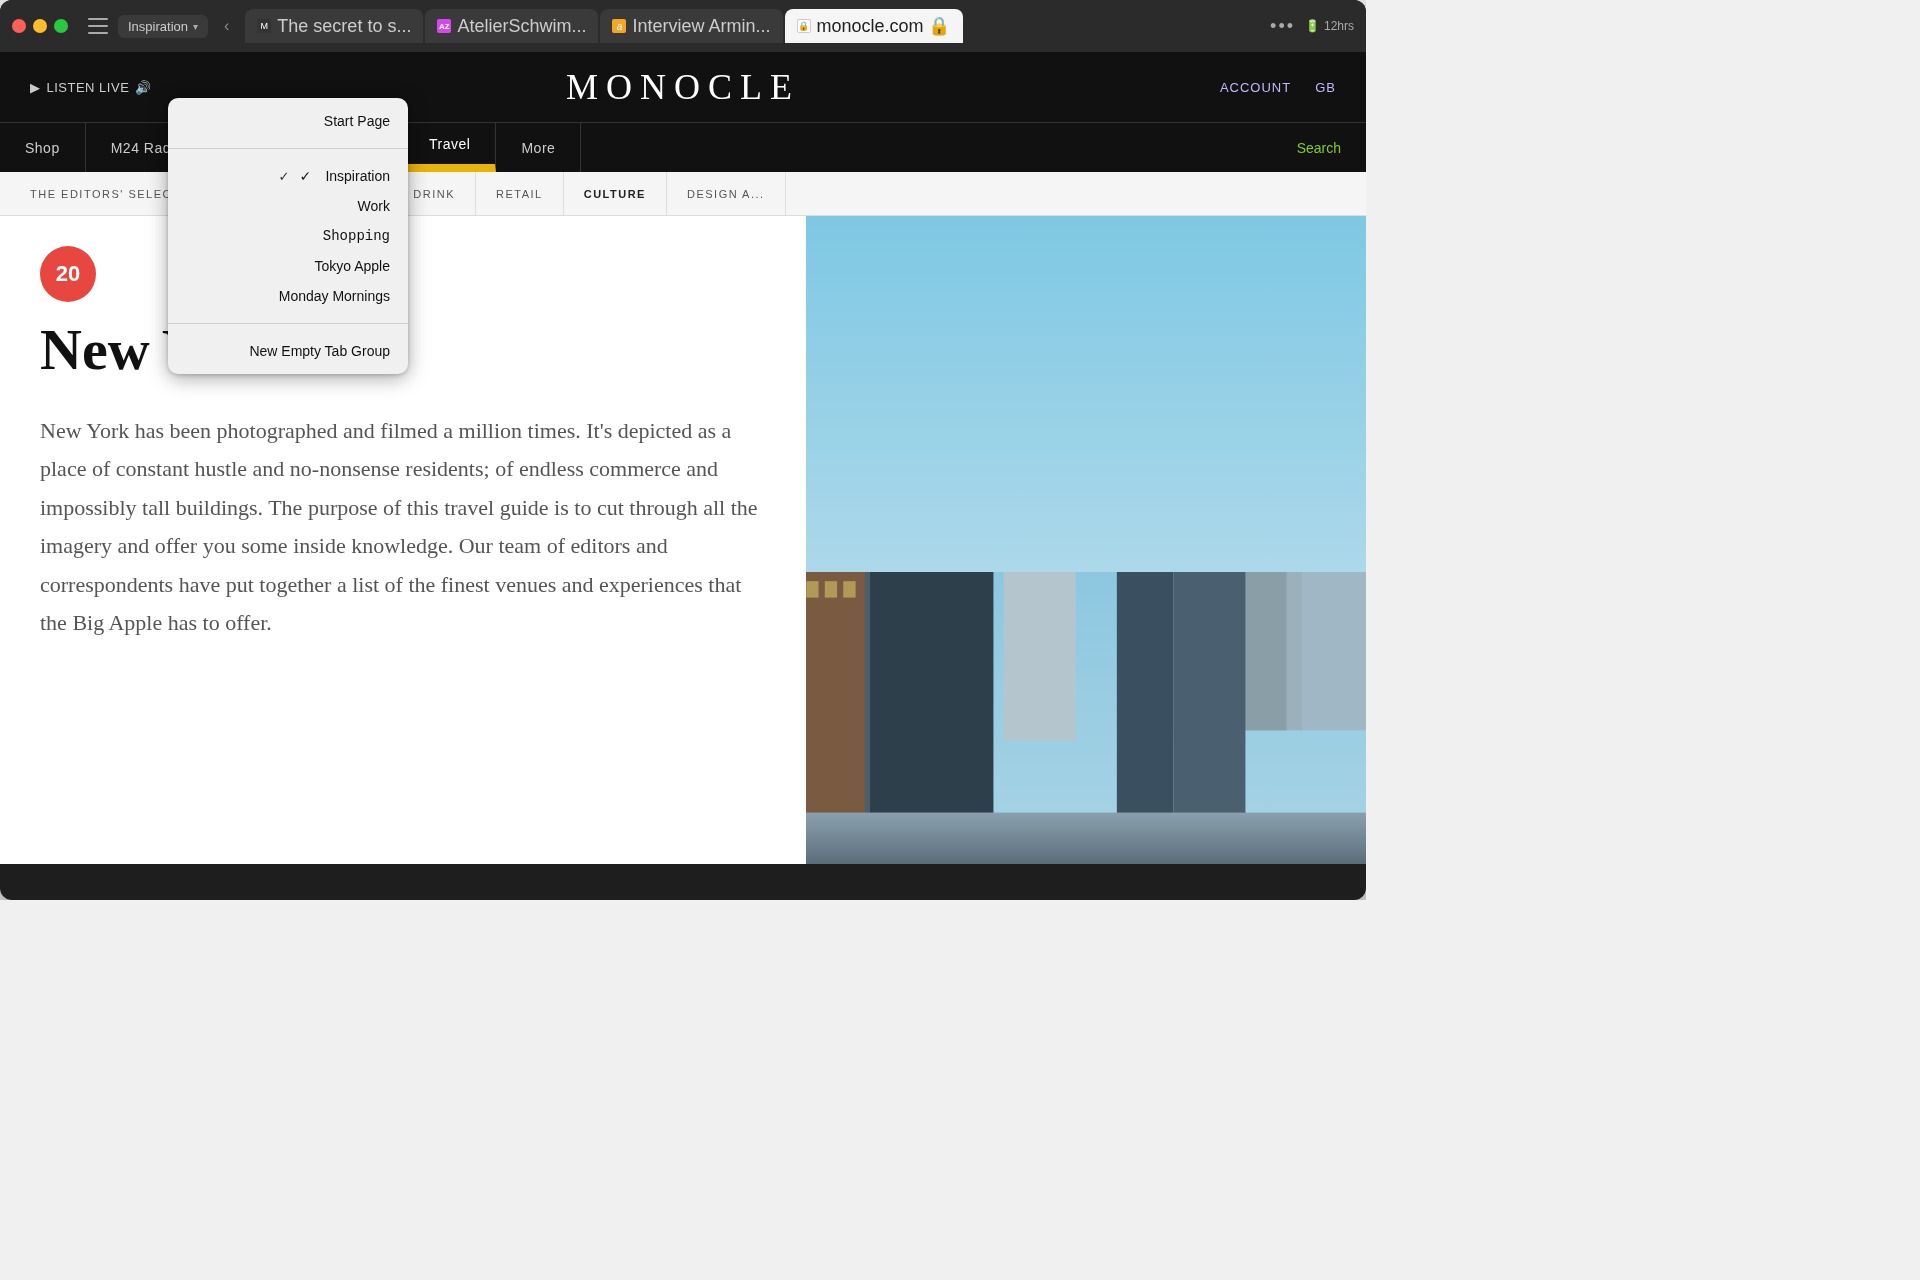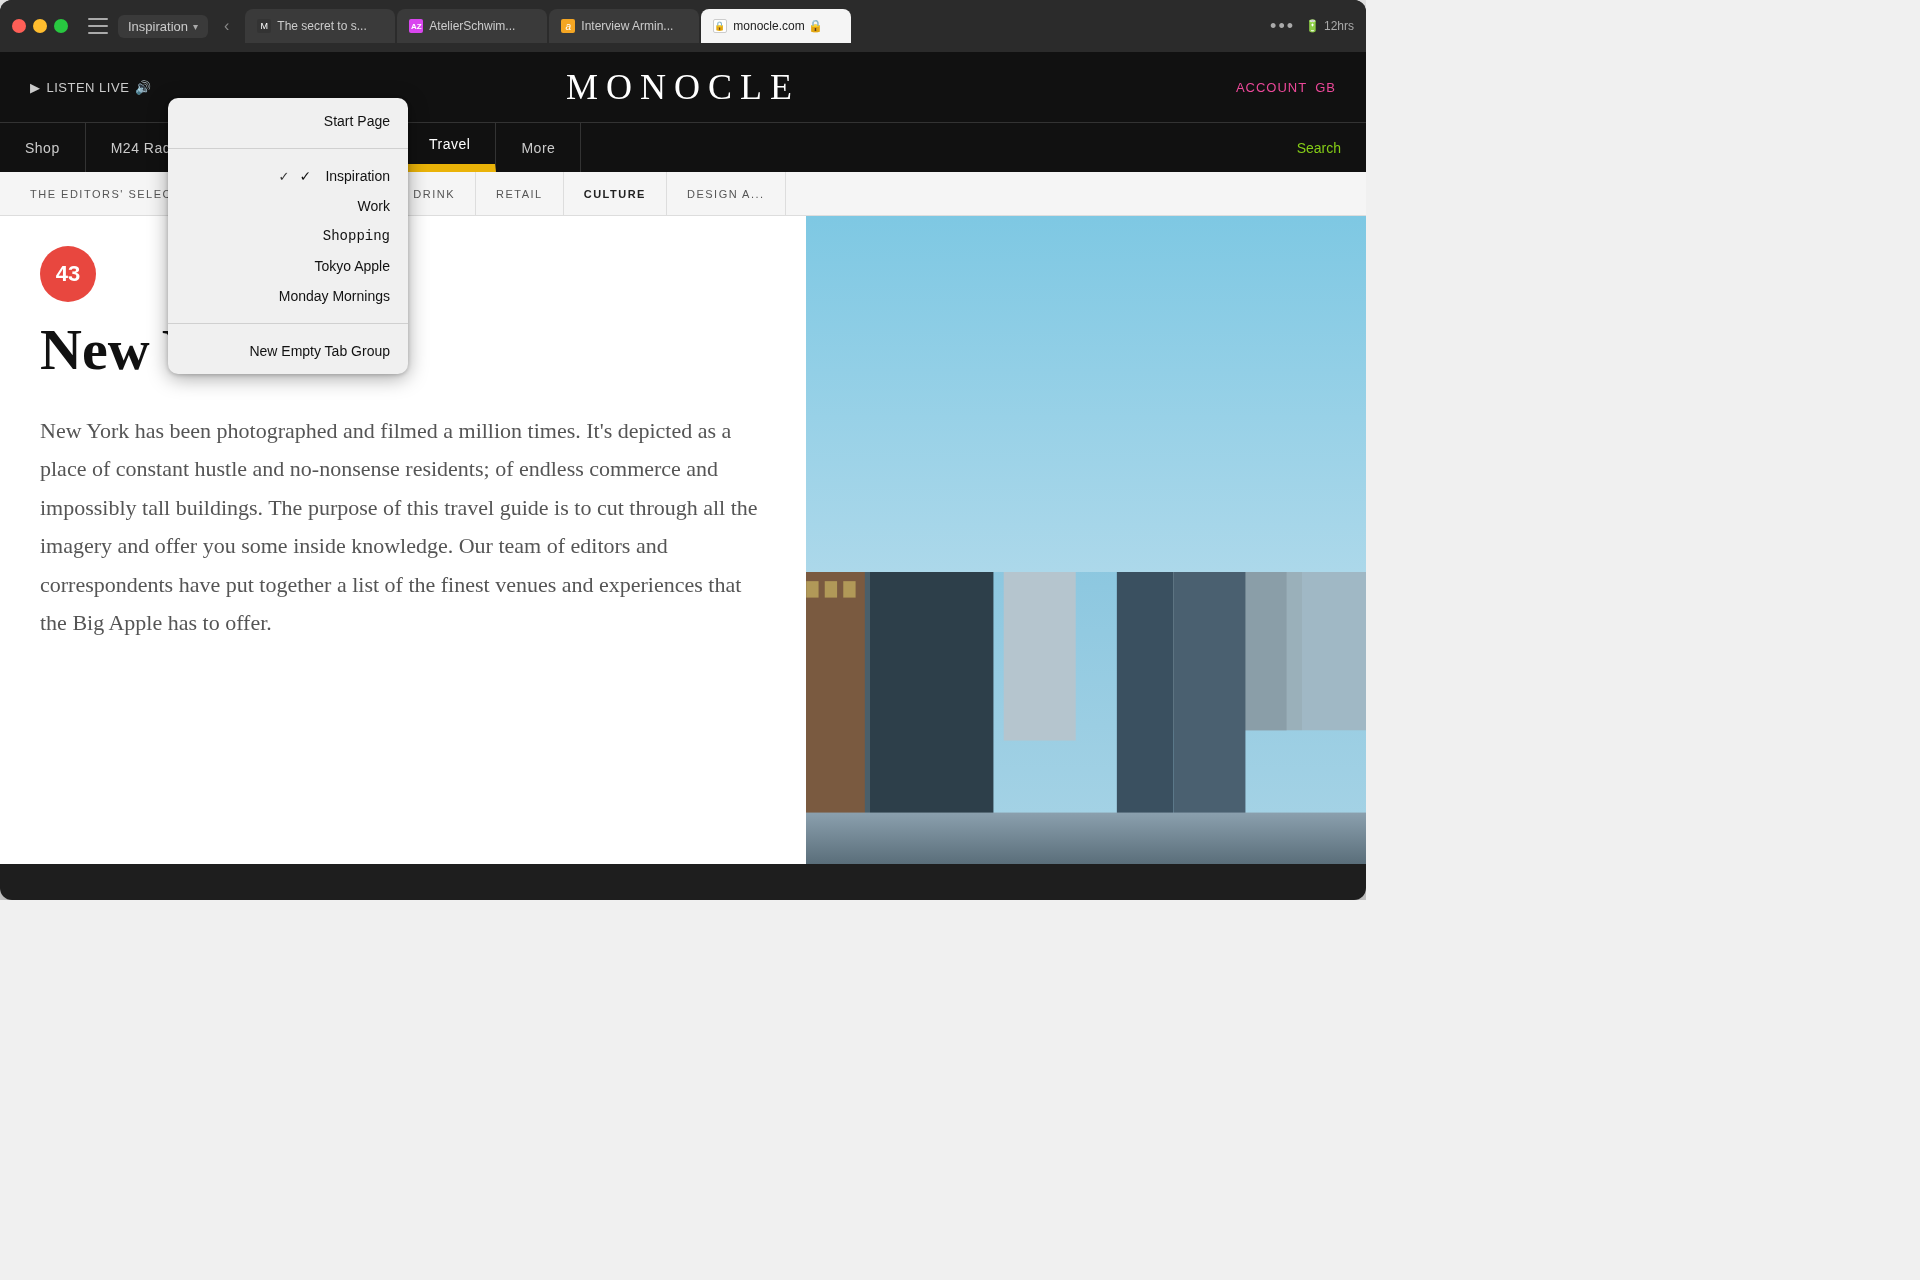--- a/index.html
+++ b/index.html
@@ -127,21 +127,21 @@
       height: 14px;
       border-radius: 2px;
       flex-shrink: 0;
       display: flex;
       align-items: center;
       justify-content: center;
       font-size: 10px;
     }
 
     .tab-title {
-      font-size: 12px;
+      font-size: 18px;
       color: #ccc;
       white-space: nowrap;
       overflow: hidden;
       text-overflow: ellipsis;
       flex: 1;
     }
 
     .browser-tab.active .tab-title {
       color: #222;
     }
@@ -212,22 +212,22 @@
       color: #fff;
       font-size: 36px;
       font-weight: 400;
       letter-spacing: 8px;
       font-family: 'Georgia', 'Times New Roman', serif;
     }
 
     .topbar-right {
       margin-left: auto;
       display: flex;
-      gap: 8px;
-      color: #ec4899;
+      gap: 24px;
+      color: #c4b5fd;
       font-size: 13px;
       letter-spacing: 1px;
     }
 
     
     .monocle-nav {
       background: #111;
       height: 50px;
       display: flex;
       align-items: stretch;
@@ -498,21 +498,21 @@
         <div class="subnav-item">HOTELS</div>
         <div class="subnav-item">FOOD AND DRINK</div>
         <div class="subnav-item">RETAIL</div>
         <div class="subnav-item active">CULTURE</div>
         <div class="subnav-item">DESIGN A...</div>
       </div>
 
       <div class="content-area">
 
         <div class="content-left">
-          <div class="issue-badge">43</div>
+          <div class="issue-badge">20</div>
           <h1 class="article-title">New York</h1>
           <p class="article-body">New York has been photographed and filmed a million times. It's depicted as a place of constant hustle and no-nonsense residents; of endless commerce and impossibly tall buildings. The purpose of this travel guide is to cut through all the imagery and offer you some inside knowledge. Our team of editors and correspondents have put together a list of the finest venues and experiences that the Big Apple has to offer.</p>
         </div>
 
         <div class="content-right">
           <div class="photo-placeholder">
             <div class="sky-bg"></div>
             <svg width="100%" height="100%" viewBox="0 0 560 630" preserveAspectRatio="xMidYMid slice" xmlns="http://www.w3.org/2000/svg">
 
               <defs>

